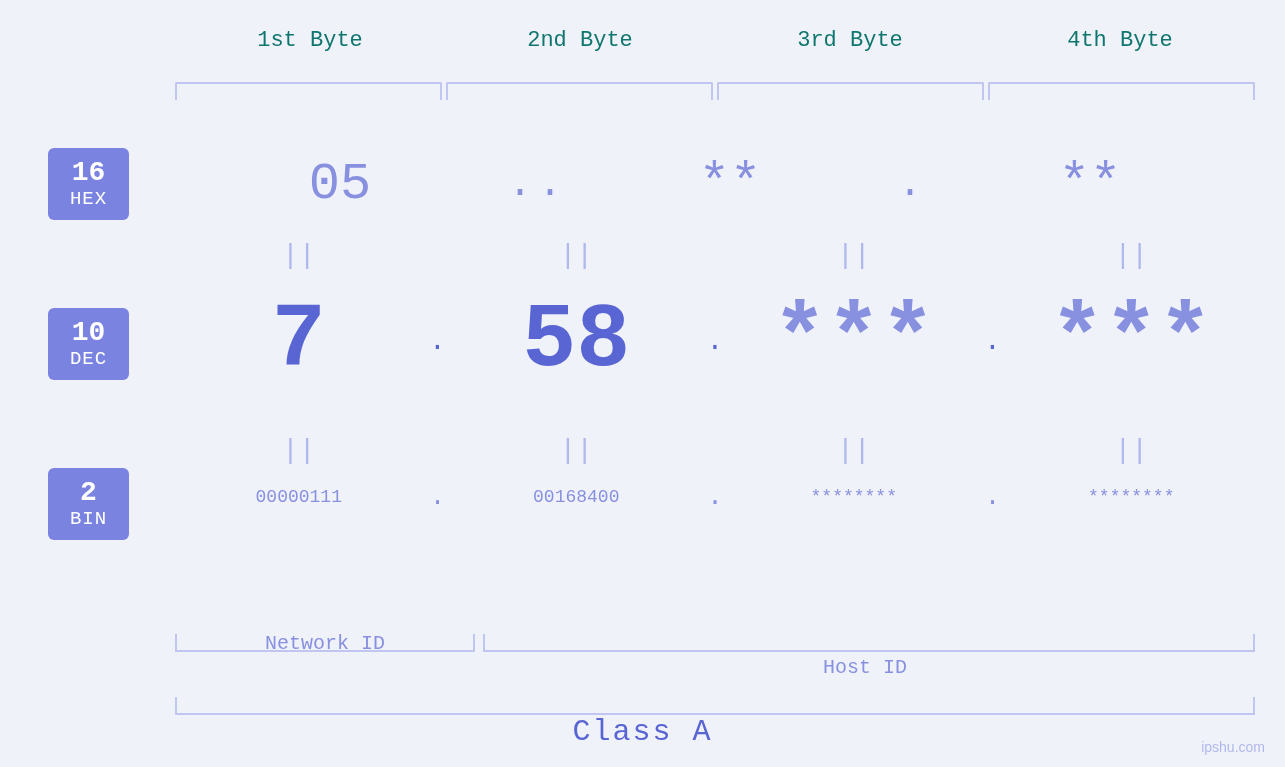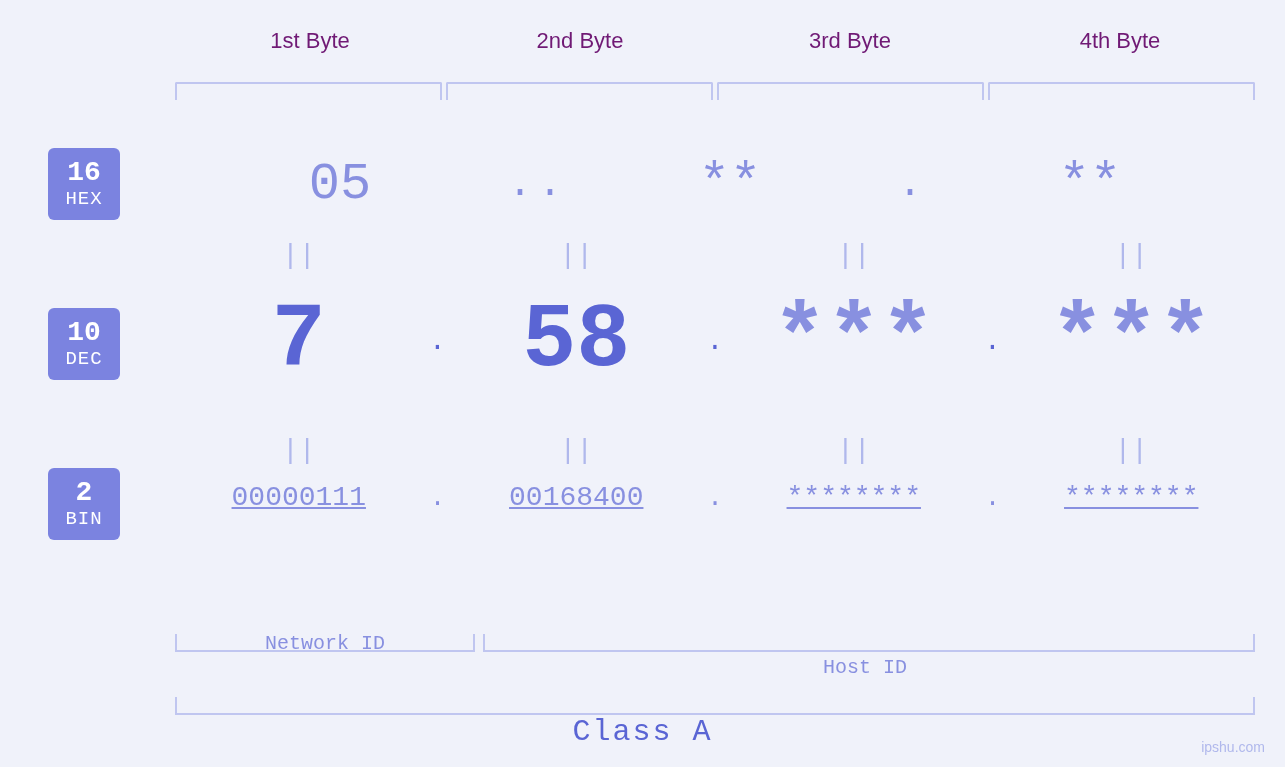--- a/index.html
+++ b/index.html
@@ -13,21 +13,21 @@
       position: relative;
       display: flex;
       flex-direction: column;
       align-items: center;
     }
 
     .badge {
       background: #7b83e0;
       color: white;
       border-radius: 6px;
-      width: 72px;
+      width: 81px;
       height: 72px;
       display: flex;
       flex-direction: column;
       align-items: center;
       justify-content: center;
       font-size: 28px;
       font-weight: bold;
       line-height: 1.1;
       position: absolute;
       left: 48px;
@@ -53,23 +53,23 @@
     .byte-headers {
       position: absolute;
       top: 28px;
       left: 175px;
       right: 30px;
       display: flex;
       justify-content: space-around;
     }
 
     .byte-header {
-      color: #701a75;
+      color: #0f766e;
       font-size: 22px;
-      font-family: Liberation Sans, sans-serif;
+      font-family: Liberation Mono, monospace;
       text-align: center;
       flex: 1;
     }
 
     
     .top-bracket {
       position: absolute;
       top: 82px;
       left: 175px;
       right: 30px;
@@ -160,23 +160,22 @@
     .eq-row-2 {
       top: 435px;
     }
 
     
     .bin-row {
       top: 482px;
     }
 
     .bin-val {
-      font-size: 28px;
-      color: #8890e0;
-      text-decoration: underline;
+      font-size: 18px;
+      color: #8890e0;
     }
 
     .bin-dot {
       font-size: 26px;
       color: #8890e0;
     }
 
     
     .bottom-bracket-container {
       position: absolute;

